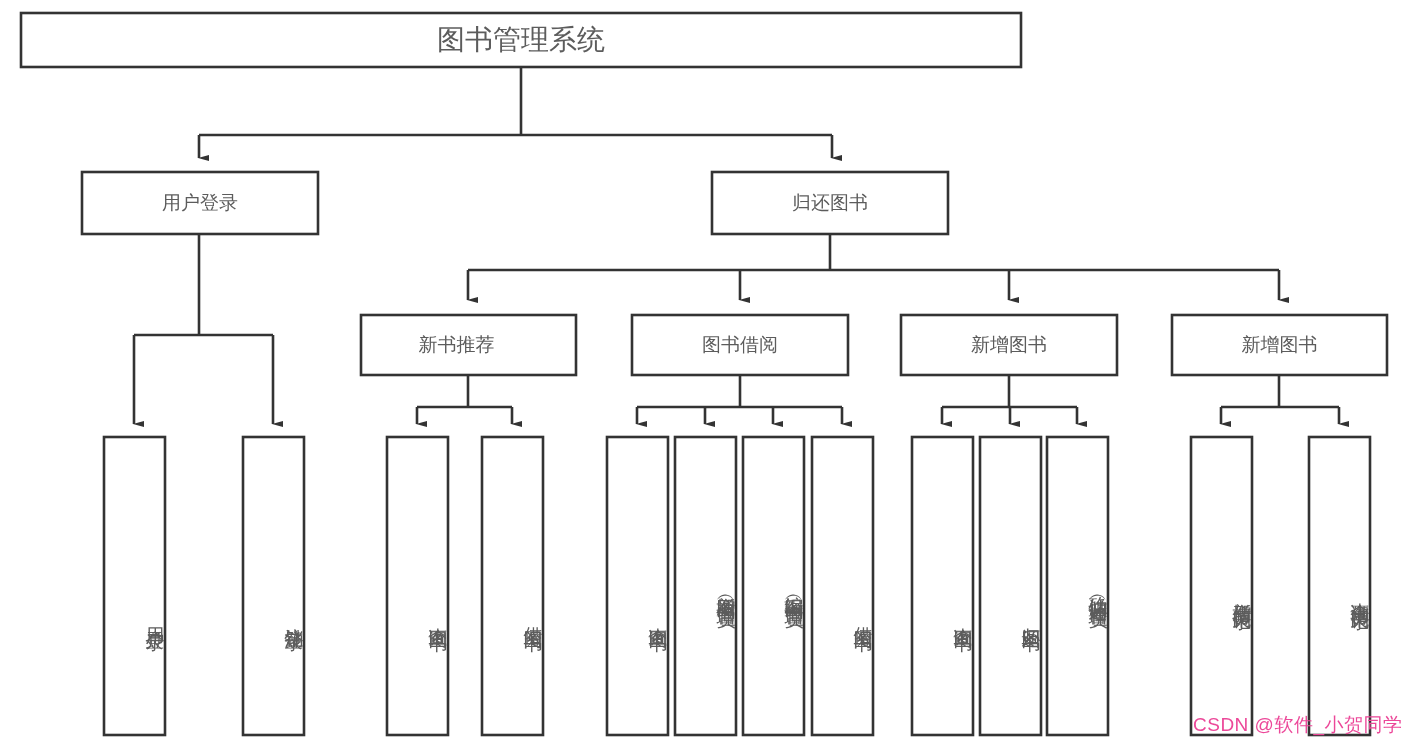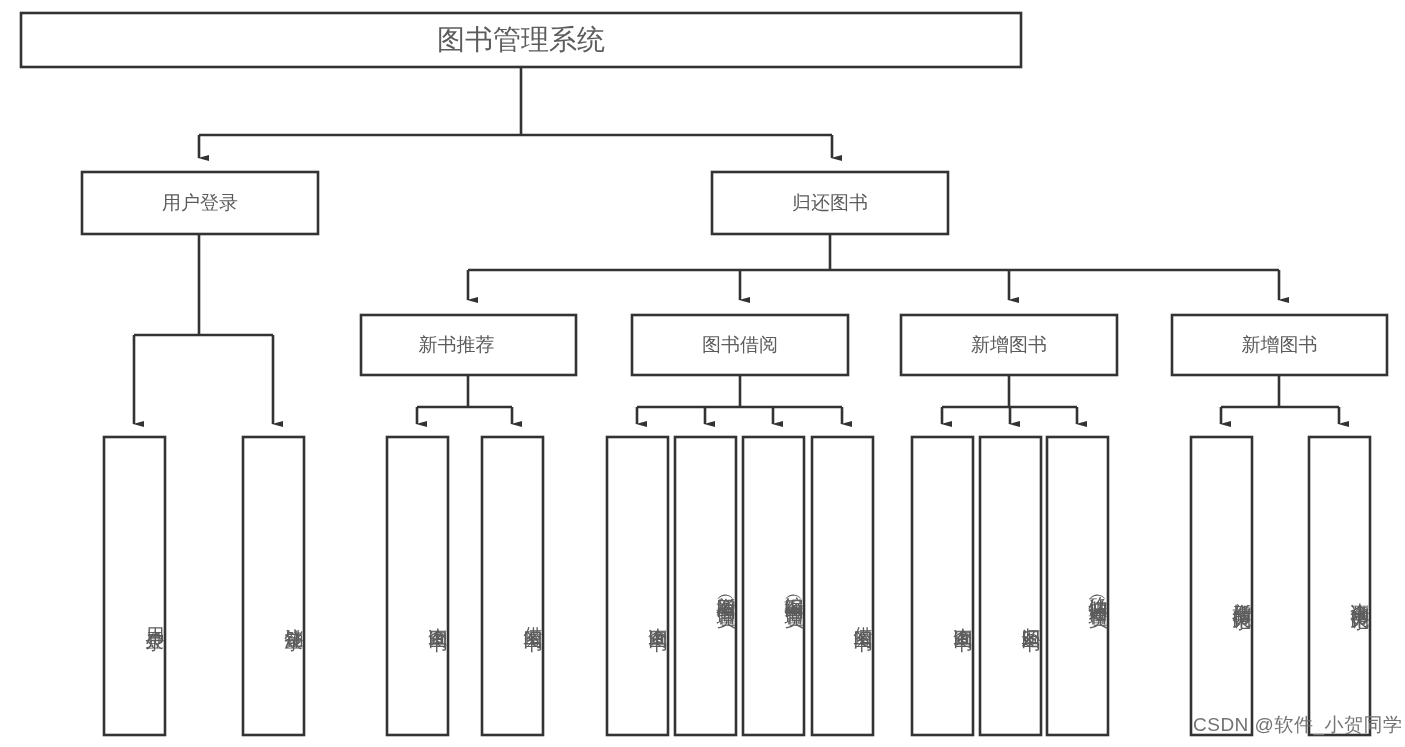--- a/index.html
+++ b/index.html
@@ -57,21 +57,21 @@
   .node-label.vertical {
     writing-mode: vertical-rl;
     text-orientation: upright;
     letter-spacing: 2px;
     white-space: nowrap;
     align-items: flex-start;
     justify-content: center;
   }
   .watermark {
     position: absolute;
-    color: #737373;
+    color: #ec4899;
     font-size: 19px;
     font-family: "Liberation Sans", "DejaVu Sans", sans-serif;
     white-space: nowrap;
     letter-spacing: 0.5px;
   }
 </style>
 </head>
 <body>
 
 <div id="diagram-root">

